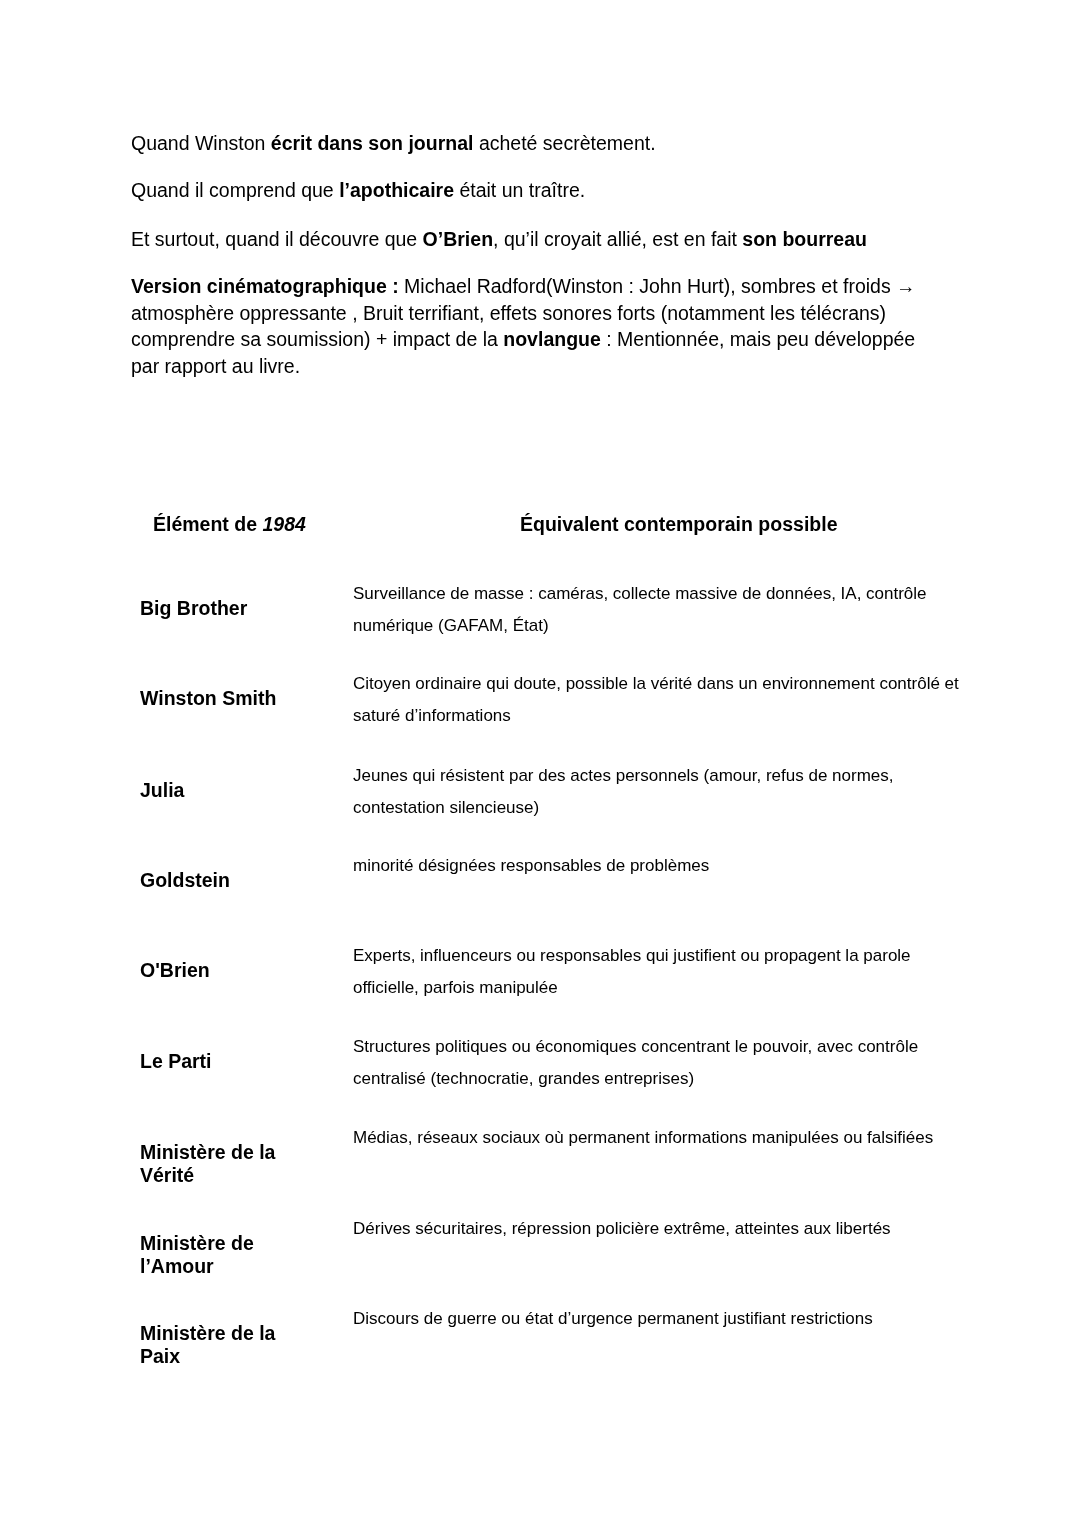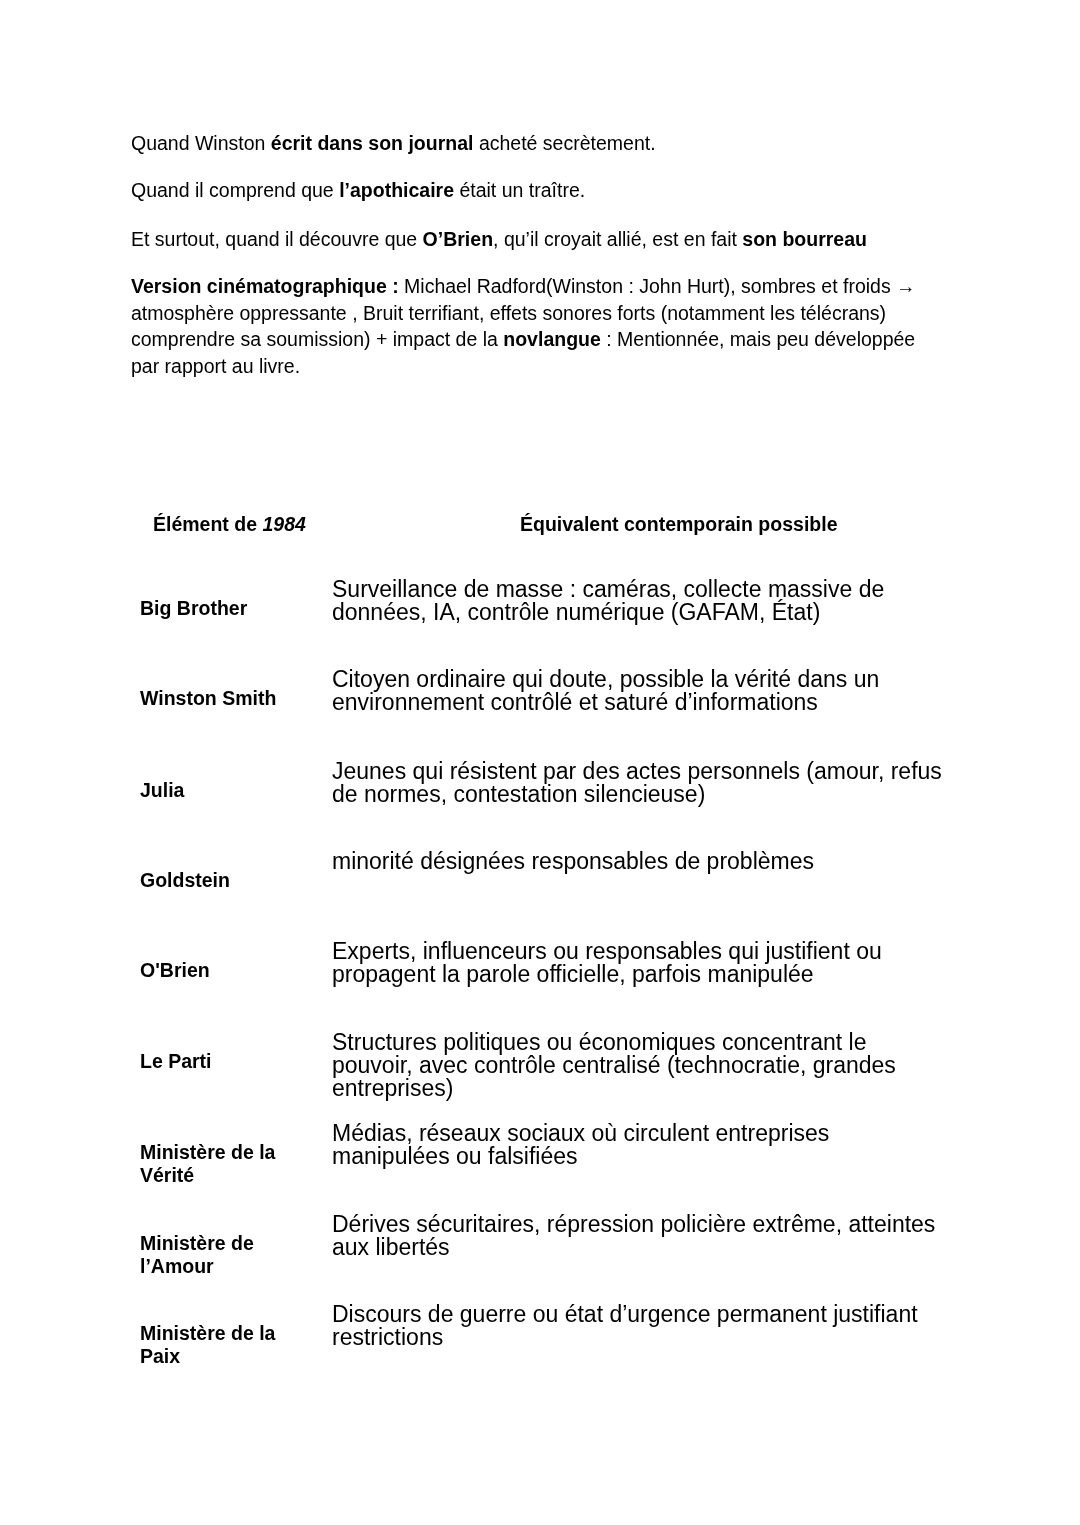--- a/index.html
+++ b/index.html
@@ -11,21 +11,21 @@
     .para { position: absolute; left: 0; font-size: 19.5px; line-height: 26.5px; white-space: nowrap; }
     .para b { font-weight: bold; }
     .block { position: absolute; left: 0; top: 273px; font-size: 19.5px; line-height: 26.5px; }
     .block .line { white-space: nowrap; }
 
     .table { position: absolute; left: 0; top: 0; width: 830px; }
     .th { position: absolute; font-size: 19.5px; font-weight: bold; white-space: nowrap; }
     .th i { font-style: italic; }
     .row { position: absolute; left: 0; width: 830px; }
     .cell-left { position: absolute; left: 9px; width: 180px; font-size: 19.5px; line-height: 23px; font-weight: bold; margin-top: 19px; }
-    .cell-right { position: absolute; left: 201px; width: 620px; font-size: 23px; line-height: 23px; }
+    .cell-right { position: absolute; left: 222px; width: 620px; font-size: 17px; line-height: 32px; }
   </style>
 </head>
 <body>
 
 <div class="page">
 
   <div class="para" style="top:130px">
     <span>Quand Winston </span><b>écrit dans son journal</b><span> acheté secrètement.</span>
   </div>
 
@@ -69,21 +69,21 @@
     <div class="row" style="top:940px">
       <div class="cell-left">O'Brien</div>
       <div class="cell-right">Experts, influenceurs ou responsables qui justifient ou propagent la parole officielle, parfois manipulée</div>
     </div>
     <div class="row" style="top:1031px">
       <div class="cell-left">Le Parti</div>
       <div class="cell-right">Structures politiques ou économiques concentrant le pouvoir, avec contrôle centralisé (technocratie, grandes entreprises)</div>
     </div>
     <div class="row" style="top:1122px">
       <div class="cell-left">Ministère de la Vérité</div>
-      <div class="cell-right">Médias, réseaux sociaux où circulent entreprises manipulées ou falsifiées</div>
+      <div class="cell-right">Médias, réseaux sociaux où permanent informations manipulées ou falsifiées</div>
     </div>
     <div class="row" style="top:1213px">
       <div class="cell-left">Ministère de l’Amour</div>
       <div class="cell-right">Dérives sécuritaires, répression policière extrême, atteintes aux libertés</div>
     </div>
     <div class="row" style="top:1303px">
       <div class="cell-left">Ministère de la Paix</div>
       <div class="cell-right">Discours de guerre ou état d’urgence permanent justifiant restrictions</div>
     </div>
   </div>

